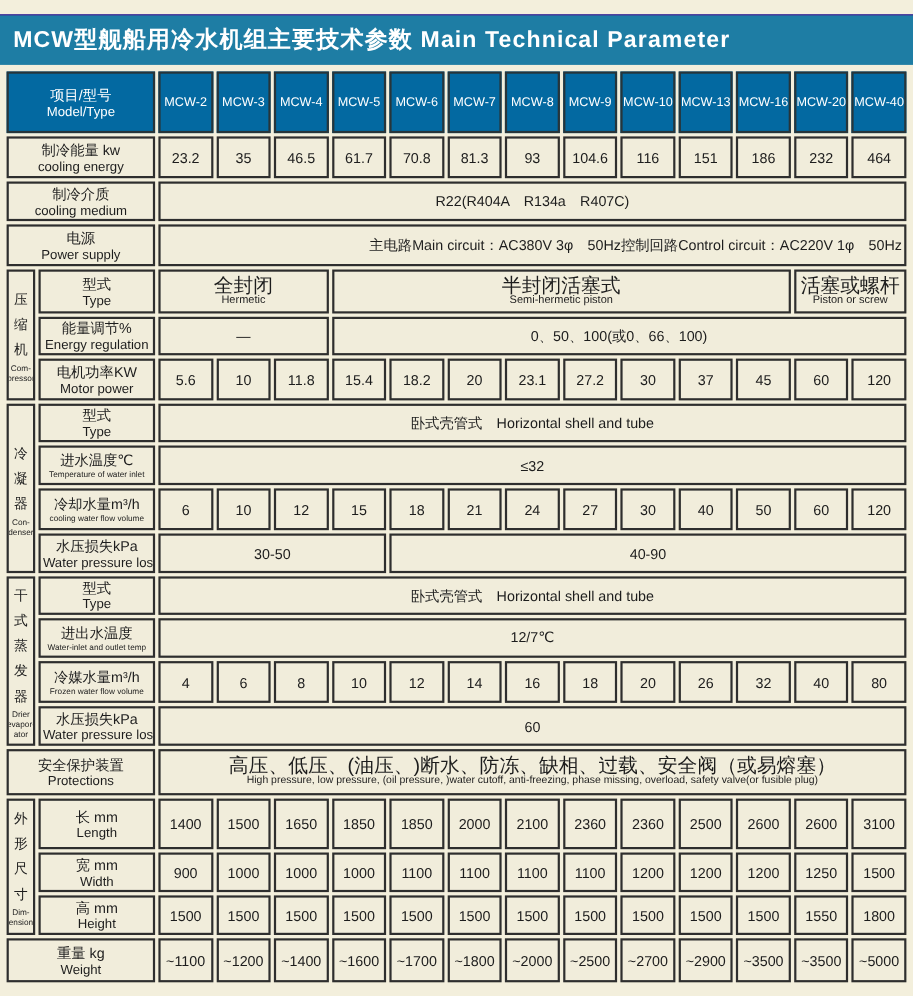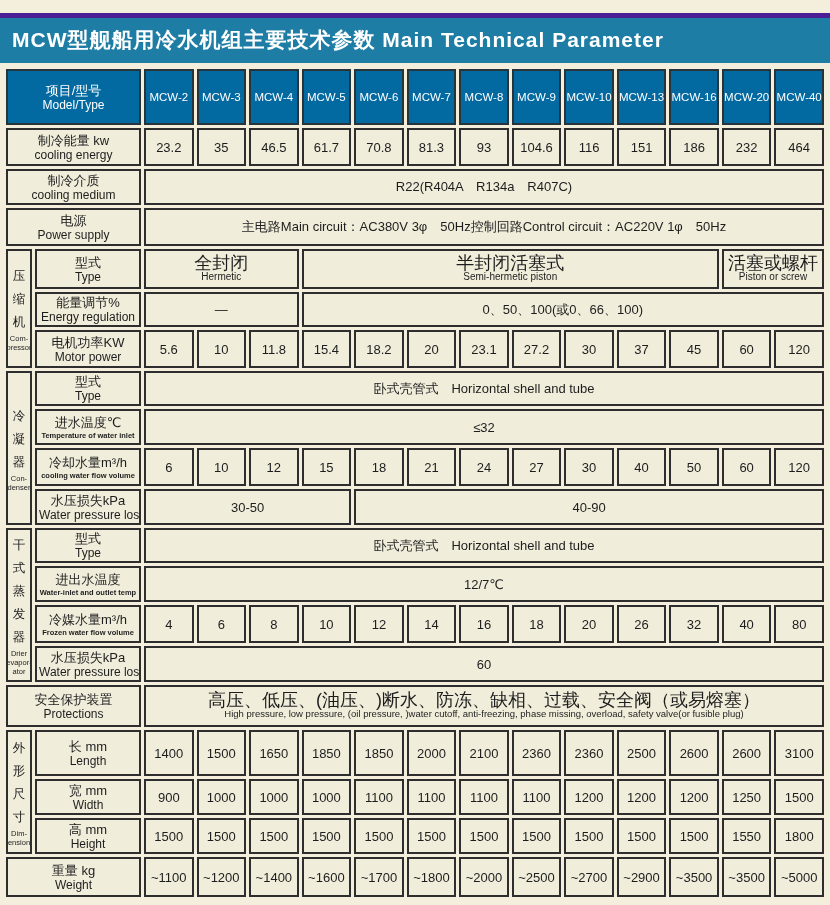--- a/index.html
+++ b/index.html
@@ -11,21 +11,21 @@
     overflow:hidden;
   }
   .titlebar{
     margin-top:13px;
     background:#1e7da4;
     color:#ffffff;
     font-size:21px;
     font-weight:bold;
     padding:8px 12px 9px 12px;
     letter-spacing:1px;
-    border-top:5px solid #4c1d95;
+    border-top:1px solid #4c1d95;
   }
   table{
     border-collapse:separate;
     border-spacing:3px;
     table-layout:fixed;
     width:824px;
     margin:3px auto 0 auto;
   }
   td{
     border:2px solid #2e2e2e;
@@ -49,26 +49,26 @@
   tr[data-name="row-protections"]{height:42px;}
   tr[data-name="row-length"]{height:46px;}
   tr[data-name="row-width"]{height:36px;}
   tr[data-name="row-height"]{height:36px;}
   tr[data-name="row-weight"]{height:40px;}
 
   td.teal,.mcell{background:#0369a1;color:#ffffff;border-color:#27353a;}
   .mcell{font-size:11.5px;padding:0;white-space:nowrap;}
   .lzh{font-size:13px;line-height:16px;white-space:nowrap;}
   .len{font-size:12px;line-height:13px;white-space:nowrap;}
-  .len.sm{font-size:7.5px;line-height:9px;font-weight:bold;}
+  .len.sm{font-size:7.5px;line-height:9px;}
   .vcell{font-size:13px;}
   .czh{font-size:18px;line-height:16px;white-space:nowrap;}
   .cen{font-size:10px;line-height:12px;white-space:nowrap;}
   .cen.sm2{font-size:9.5px;}
-  .parts{display:flex;justify-content:center;align-items:center;font-size:13px;white-space:nowrap;}
+  .parts{display:flex;justify-content:flex-end;align-items:center;font-size:13px;white-space:nowrap;}
   .gcell{padding:0;}
   .gwrap{display:flex;flex-direction:column;justify-content:center;align-items:center;}
   .gzh{font-size:12.5px;line-height:23px;}
   .gen{font-size:7.5px;line-height:9px;}
 </style>
 </head>
 <body>
 
 <div class="titlebar" data-name="page-title">MCW型舰船用冷水机组主要技术参数  Main  Technical  Parameter</div>
 

